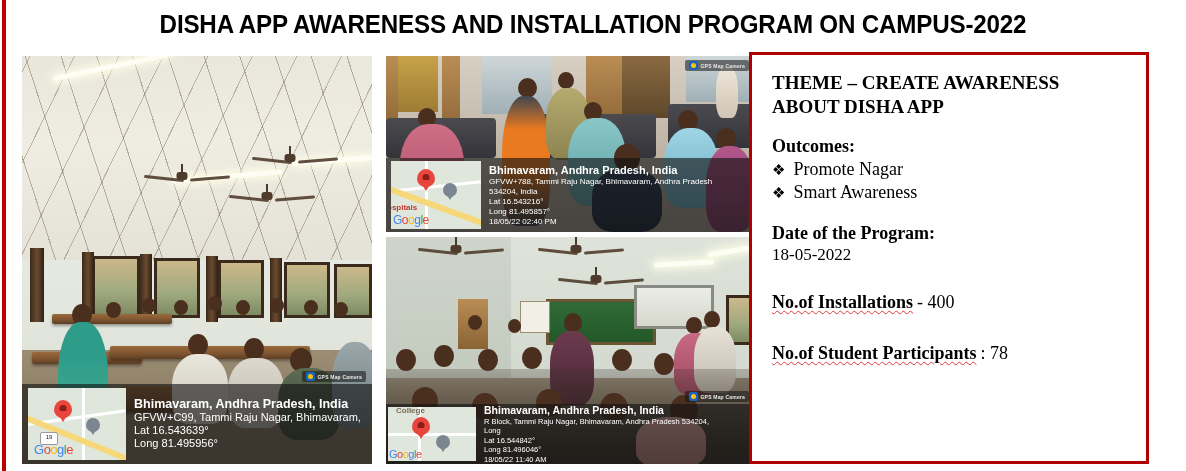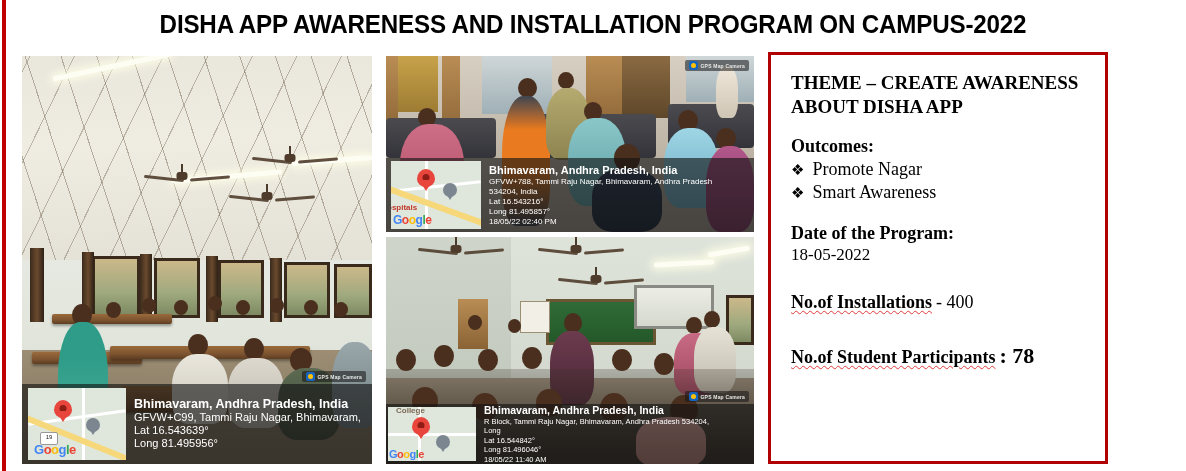--- a/index.html
+++ b/index.html
@@ -81,45 +81,45 @@
   .road-g{position:absolute;background:#dfe6dc;}
   .pin{position:absolute;width:18px;height:18px;border-radius:50% 50% 50% 50%/55% 55% 45% 45%;background:#e8453c;}
   .pin:after{content:"";position:absolute;left:50%;top:11px;width:0;height:0;transform:translateX(-50%);
     border-left:7px solid transparent;border-right:7px solid transparent;border-top:11px solid #e8453c;}
   .pin .dot{position:absolute;left:50%;top:5px;width:7px;height:7px;border-radius:50%;background:#8e1d16;transform:translateX(-50%);}
   .pin-grey{position:absolute;width:14px;height:14px;border-radius:50%;background:#7b8690;}
   .pin-grey:after{content:"";position:absolute;left:50%;top:9px;transform:translateX(-50%);
     border-left:5px solid transparent;border-right:5px solid transparent;border-top:8px solid #7b8690;}
   .shield{position:absolute;background:#fff;border:1px solid #999;border-radius:2px;
           font-size:6px;line-height:9px;text-align:center;color:#222;font-family:"Liberation Sans",sans-serif;}
-  .gmark{position:absolute;font-family:"Liberation Sans",sans-serif;font-weight:bold;letter-spacing:-0.5px;text-align:right;}
+  .gmark{position:absolute;font-family:"Liberation Sans",sans-serif;font-weight:normal;letter-spacing:-0.5px;text-align:right;}
   .gmark span:nth-child(1){color:#4285f4;} .gmark span:nth-child(2){color:#ea4335;}
   .gmark span:nth-child(3){color:#fbbc05;} .gmark span:nth-child(4){color:#4285f4;}
   .gmark span:nth-child(5){color:#34a853;} .gmark span:nth-child(6){color:#ea4335;}
   .gps-text{padding:3px 6px 3px 8px;display:flex;flex-direction:column;justify-content:center;}
   .gps-place{font-weight:bold;white-space:nowrap;}
   .gps-line{white-space:nowrap;}
   .gps-badge{position:absolute;display:flex;align-items:center;gap:3px;
              background:rgba(20,20,20,.55);padding:1px 4px;border-radius:2px;}
   .gps-badge .bicon{width:9px;height:9px;border-radius:2px;background:#1565c0;position:relative;}
   .gps-badge .bicon:after{content:"";position:absolute;left:2px;top:1.5px;width:5px;height:5px;border-radius:50%;background:#ffc107;}
   .gps-badge .btxt{font-size:5px;color:#e8e8e8;white-space:nowrap;letter-spacing:.2px;font-weight:bold;}
 
   
-  .info-panel{position:absolute;left:768px;top:52px;width:340px;height:412px;
+  .info-panel{position:absolute;left:749px;top:52px;width:400px;height:412px;
               border:3px solid #b00000;box-sizing:border-box;background:#fff;}
   .info-inner{padding:16px 18px 0 20px;font-family:"Liberation Serif",serif;color:#000;}
   .theme{font-weight:bold;font-size:19px;line-height:1.24;}
   .blk{margin-top:18px;}
   .lbl{font-weight:bold;font-size:18px;}
   .bullets{margin:1px 0 0 0;padding:0;list-style:none;}
   .bullets li{font-size:18px;line-height:1.3;display:flex;align-items:baseline;gap:8px;}
   .bullets .dia{font-size:15px;}
   .val{font-size:17px;line-height:1.3;}
-  .row{font-size:22px;font-weight:bold;}
+  .row{font-size:18px;}
   .sp{text-decoration:underline;text-decoration-color:#e23b3b;text-decoration-style:wavy;
       text-decoration-thickness:1px;text-underline-offset:2px;font-weight:bold;}
 </style>
 </head>
 <body>
 
 <div id="page">
 
   <div class="edge-stripe"></div>
 

